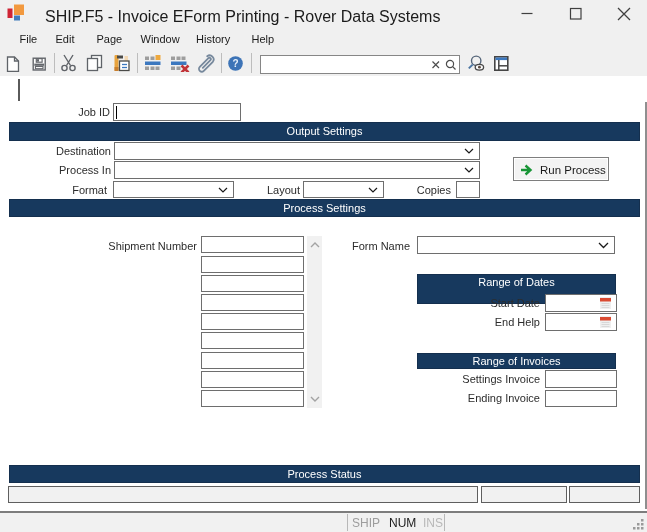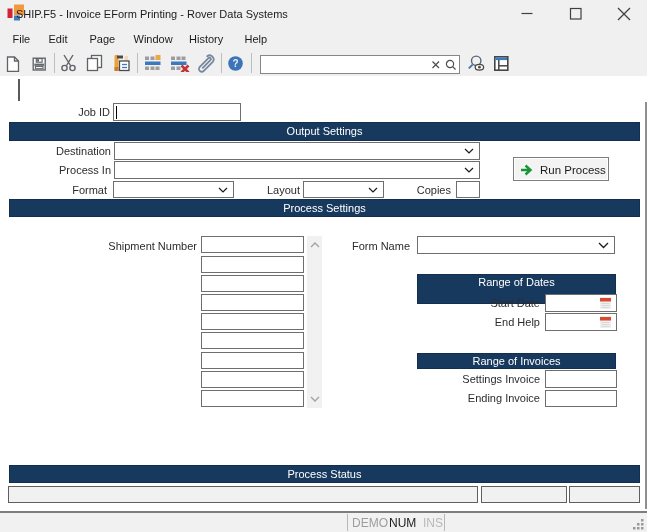--- a/index.html
+++ b/index.html
@@ -1,21 +1,21 @@
 <!DOCTYPE html>
 <html><head>
 <meta charset="utf-8">
 <style>
 * { margin:0; padding:0; box-sizing:border-box; font-family:"Liberation Sans",sans-serif; }
 html,body { width:647px; height:532px; }
 body { position:relative; background:#fff; overflow:hidden; }
 .chrome { position:absolute; left:0; top:0; width:647px; height:76px; background:#f0f0f0; }
-.titletxt { position:absolute; left:16px; top:7.5px; font-size:11px; color:#1b1b1b; }
+.titletxt { position:absolute; left:45px; top:7.5px; font-size:16px; color:#1b1b1b; }
 .winbtn { position:absolute; top:0; }
-.menu { position:absolute; top:33px; font-size:11px; color:#1b1b1b; }
+.menu { position:absolute; top:33px; font-size:11px; color:#1b1b1b;margin-left:7px; }
 .ticon { position:absolute; top:54px; }
 .tsep { position:absolute; top:53px; width:1px; height:20px; background:#bdbdbd; }
 .searchbox { position:absolute; left:260px; top:55px; width:200px; height:19px; background:#fff; border:1px solid #868686; }
 .content { position:absolute; left:0; top:76px; width:647px; height:435px; background:#fff; }
 .caret { position:absolute; left:18px; top:79px; width:2px; height:22px; background:#5a5a5a; }
 .lbl { position:absolute; font-size:11px; color:#2c2c2c; text-align:right; white-space:nowrap; }
 .tb { position:absolute; background:#fff; border:1px solid #6e6e6e; }
 .combo { position:absolute; background:#fff; border:1px solid #6e6e6e; }
 .combo svg { position:absolute; right:5px; top:50%; margin-top:-3px; }
 .navybar { position:absolute; background:#17395e; color:#fff; font-size:11px; text-align:center; border:1px solid #142f4e; }
@@ -235,21 +235,21 @@
 <div class="tb" style="left:545px;top:390px;width:72px;height:17px"></div>
 
 <div class="navybar" style="left:9px;top:465px;width:631px;height:18px;line-height:16px">Process Status</div>
 <div class="graybox" style="left:8px;width:470px"></div>
 <div class="graybox" style="left:481px;width:86px"></div>
 <div class="graybox" style="left:569px;width:71px"></div>
 
 <div style="position:absolute;left:0;top:511px;width:647px;height:2px;background:#7d7d7d"></div>
 <div class="statusbar">
   <div class="sbsep" style="left:346.5px"></div>
-  <div class="sbtxt" style="left:352px;color:#9d9d9d">DEMO</div>
+  <div class="sbtxt" style="left:352px;color:#9d9d9d">SHIP</div>
   <div class="sbtxt" style="left:389px;color:#1a1a1a">NUM</div>
   <div class="sbtxt" style="left:423px;color:#b8b8b8">INS</div>
   <div class="sbsep" style="left:444px"></div>
   <svg style="position:absolute;right:2px;bottom:1px" width="13" height="13">
     <rect x="9" y="1" width="2.5" height="2.5" fill="#9a9a9a"></rect>
     <rect x="5" y="5" width="2.5" height="2.5" fill="#9a9a9a"></rect>
       <rect x="9" y="5" width="2.5" height="2.5" fill="#9a9a9a"></rect>
     <rect x="1" y="9" width="2.5" height="2.5" fill="#9a9a9a"></rect>
       <rect x="5" y="9" width="2.5" height="2.5" fill="#9a9a9a"></rect>
       <rect x="9" y="9" width="2.5" height="2.5" fill="#9a9a9a"></rect>

